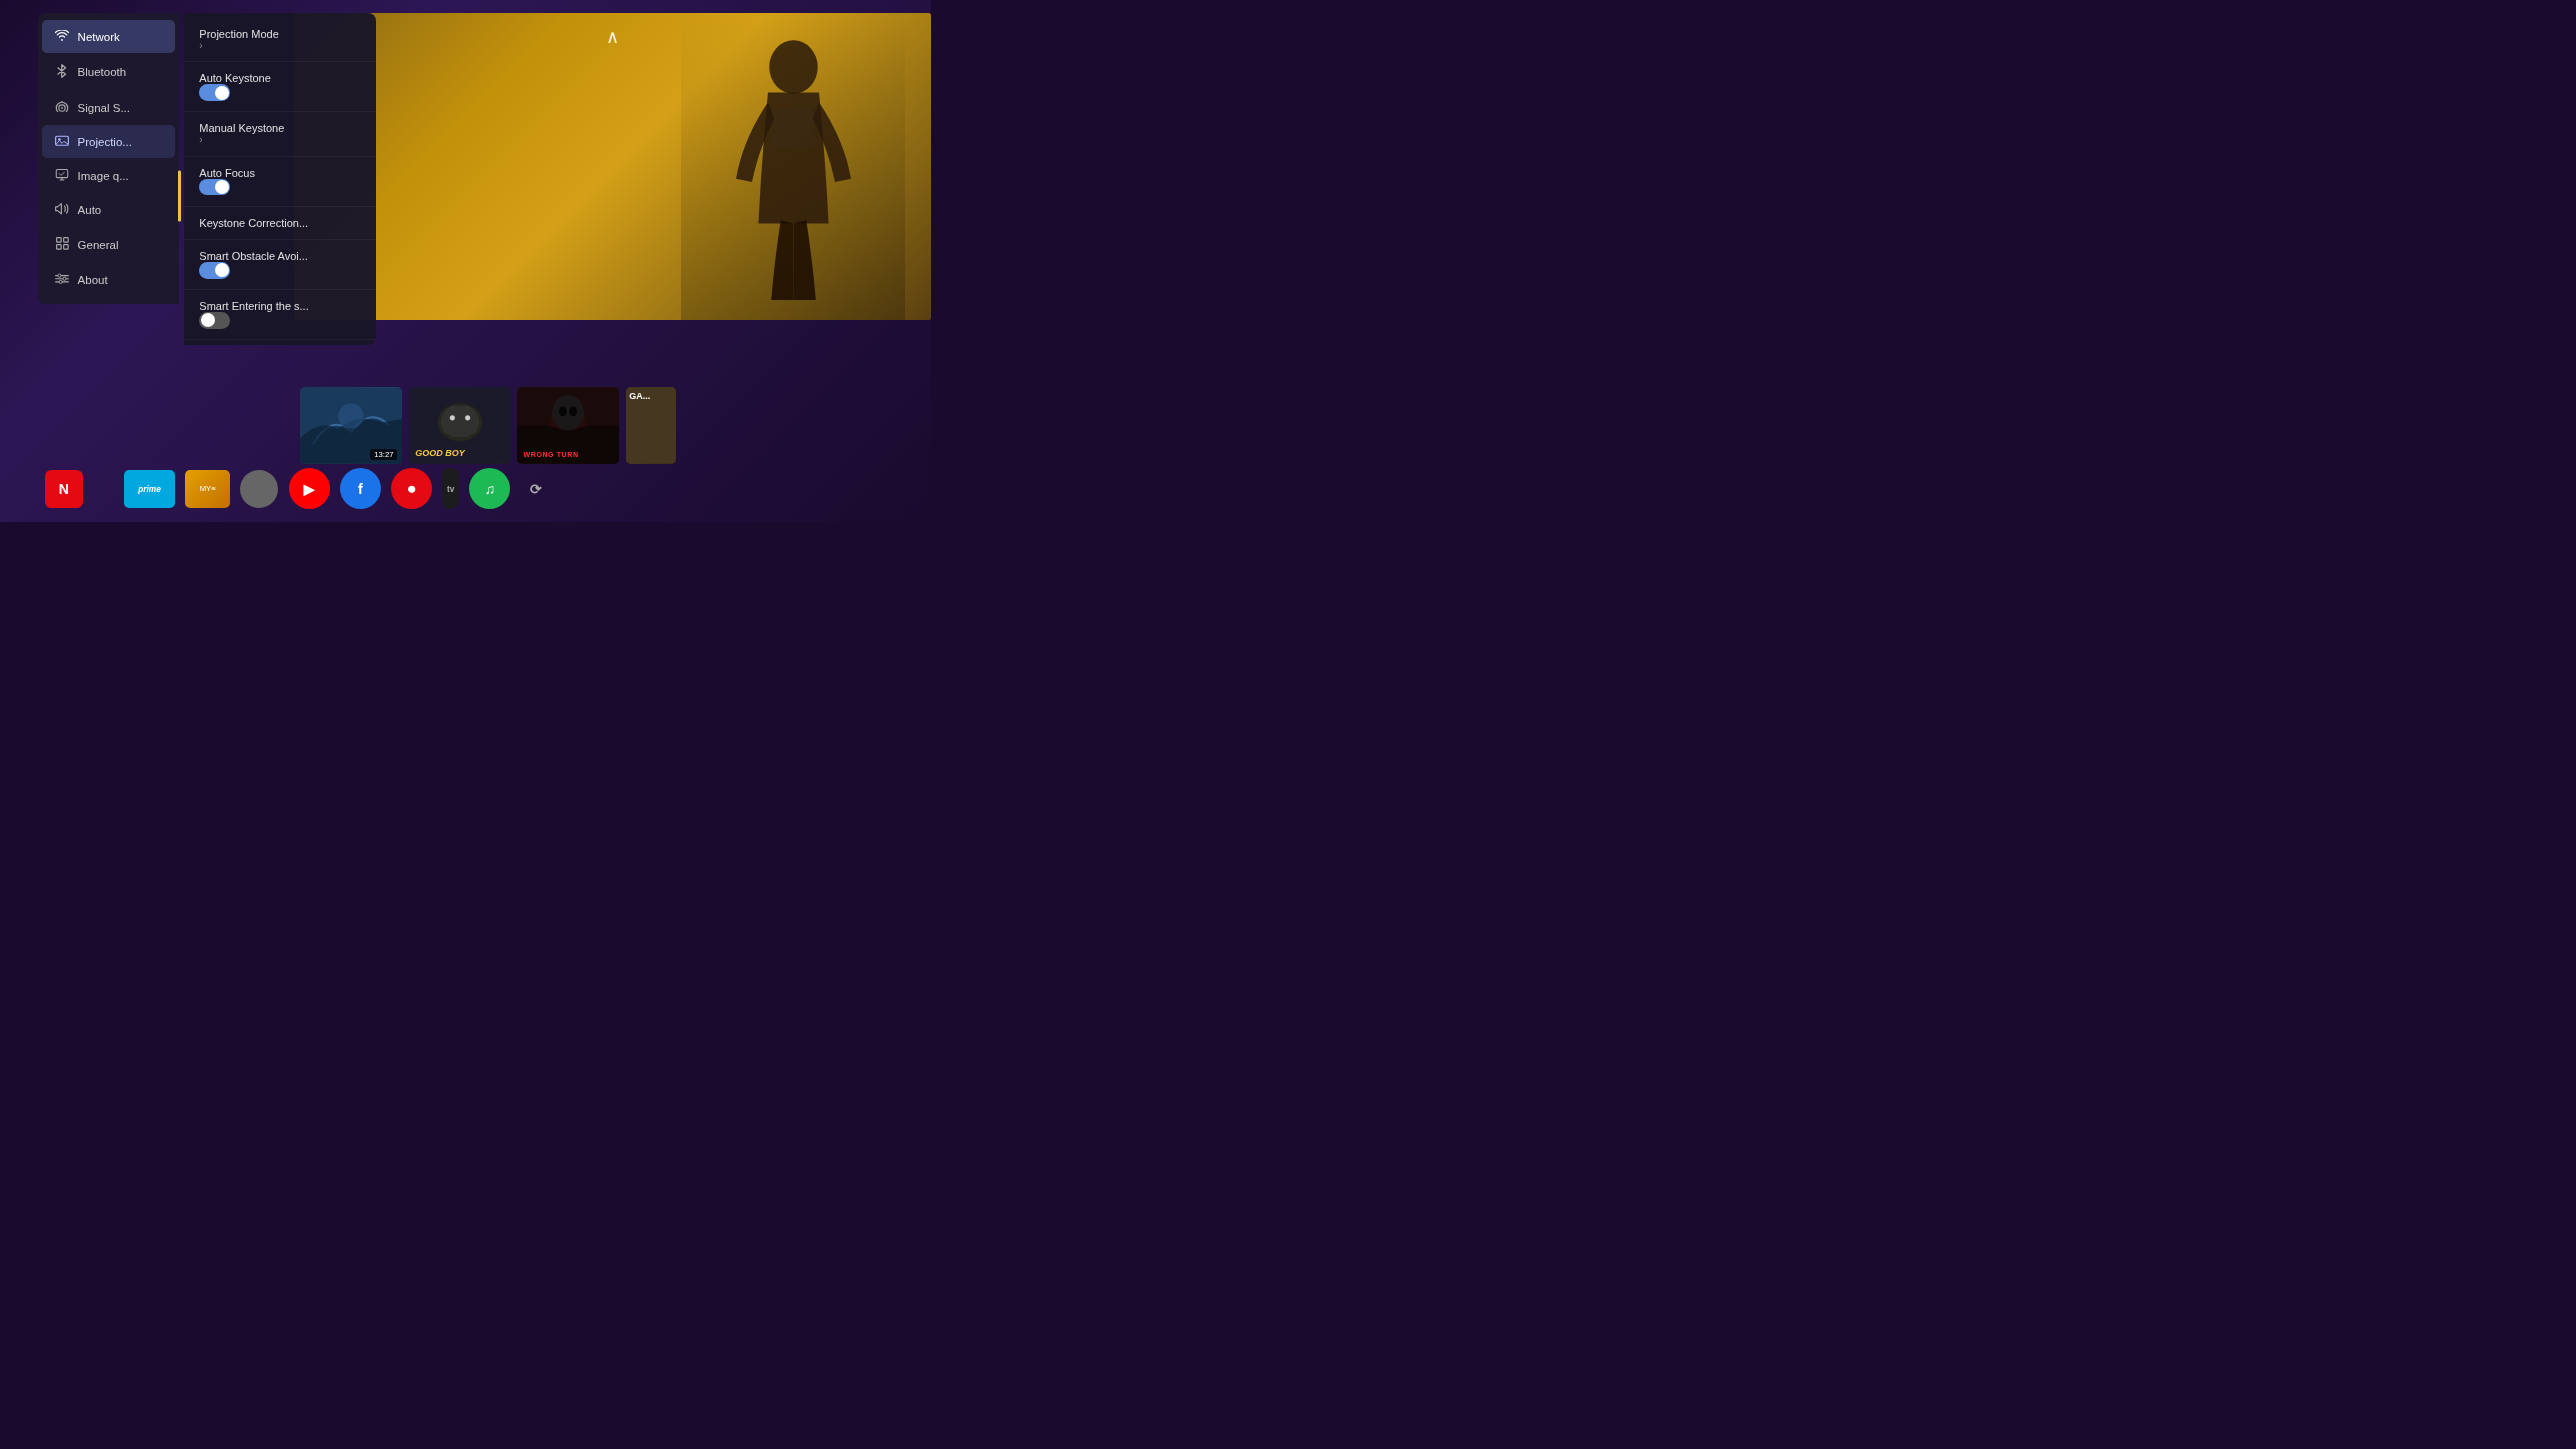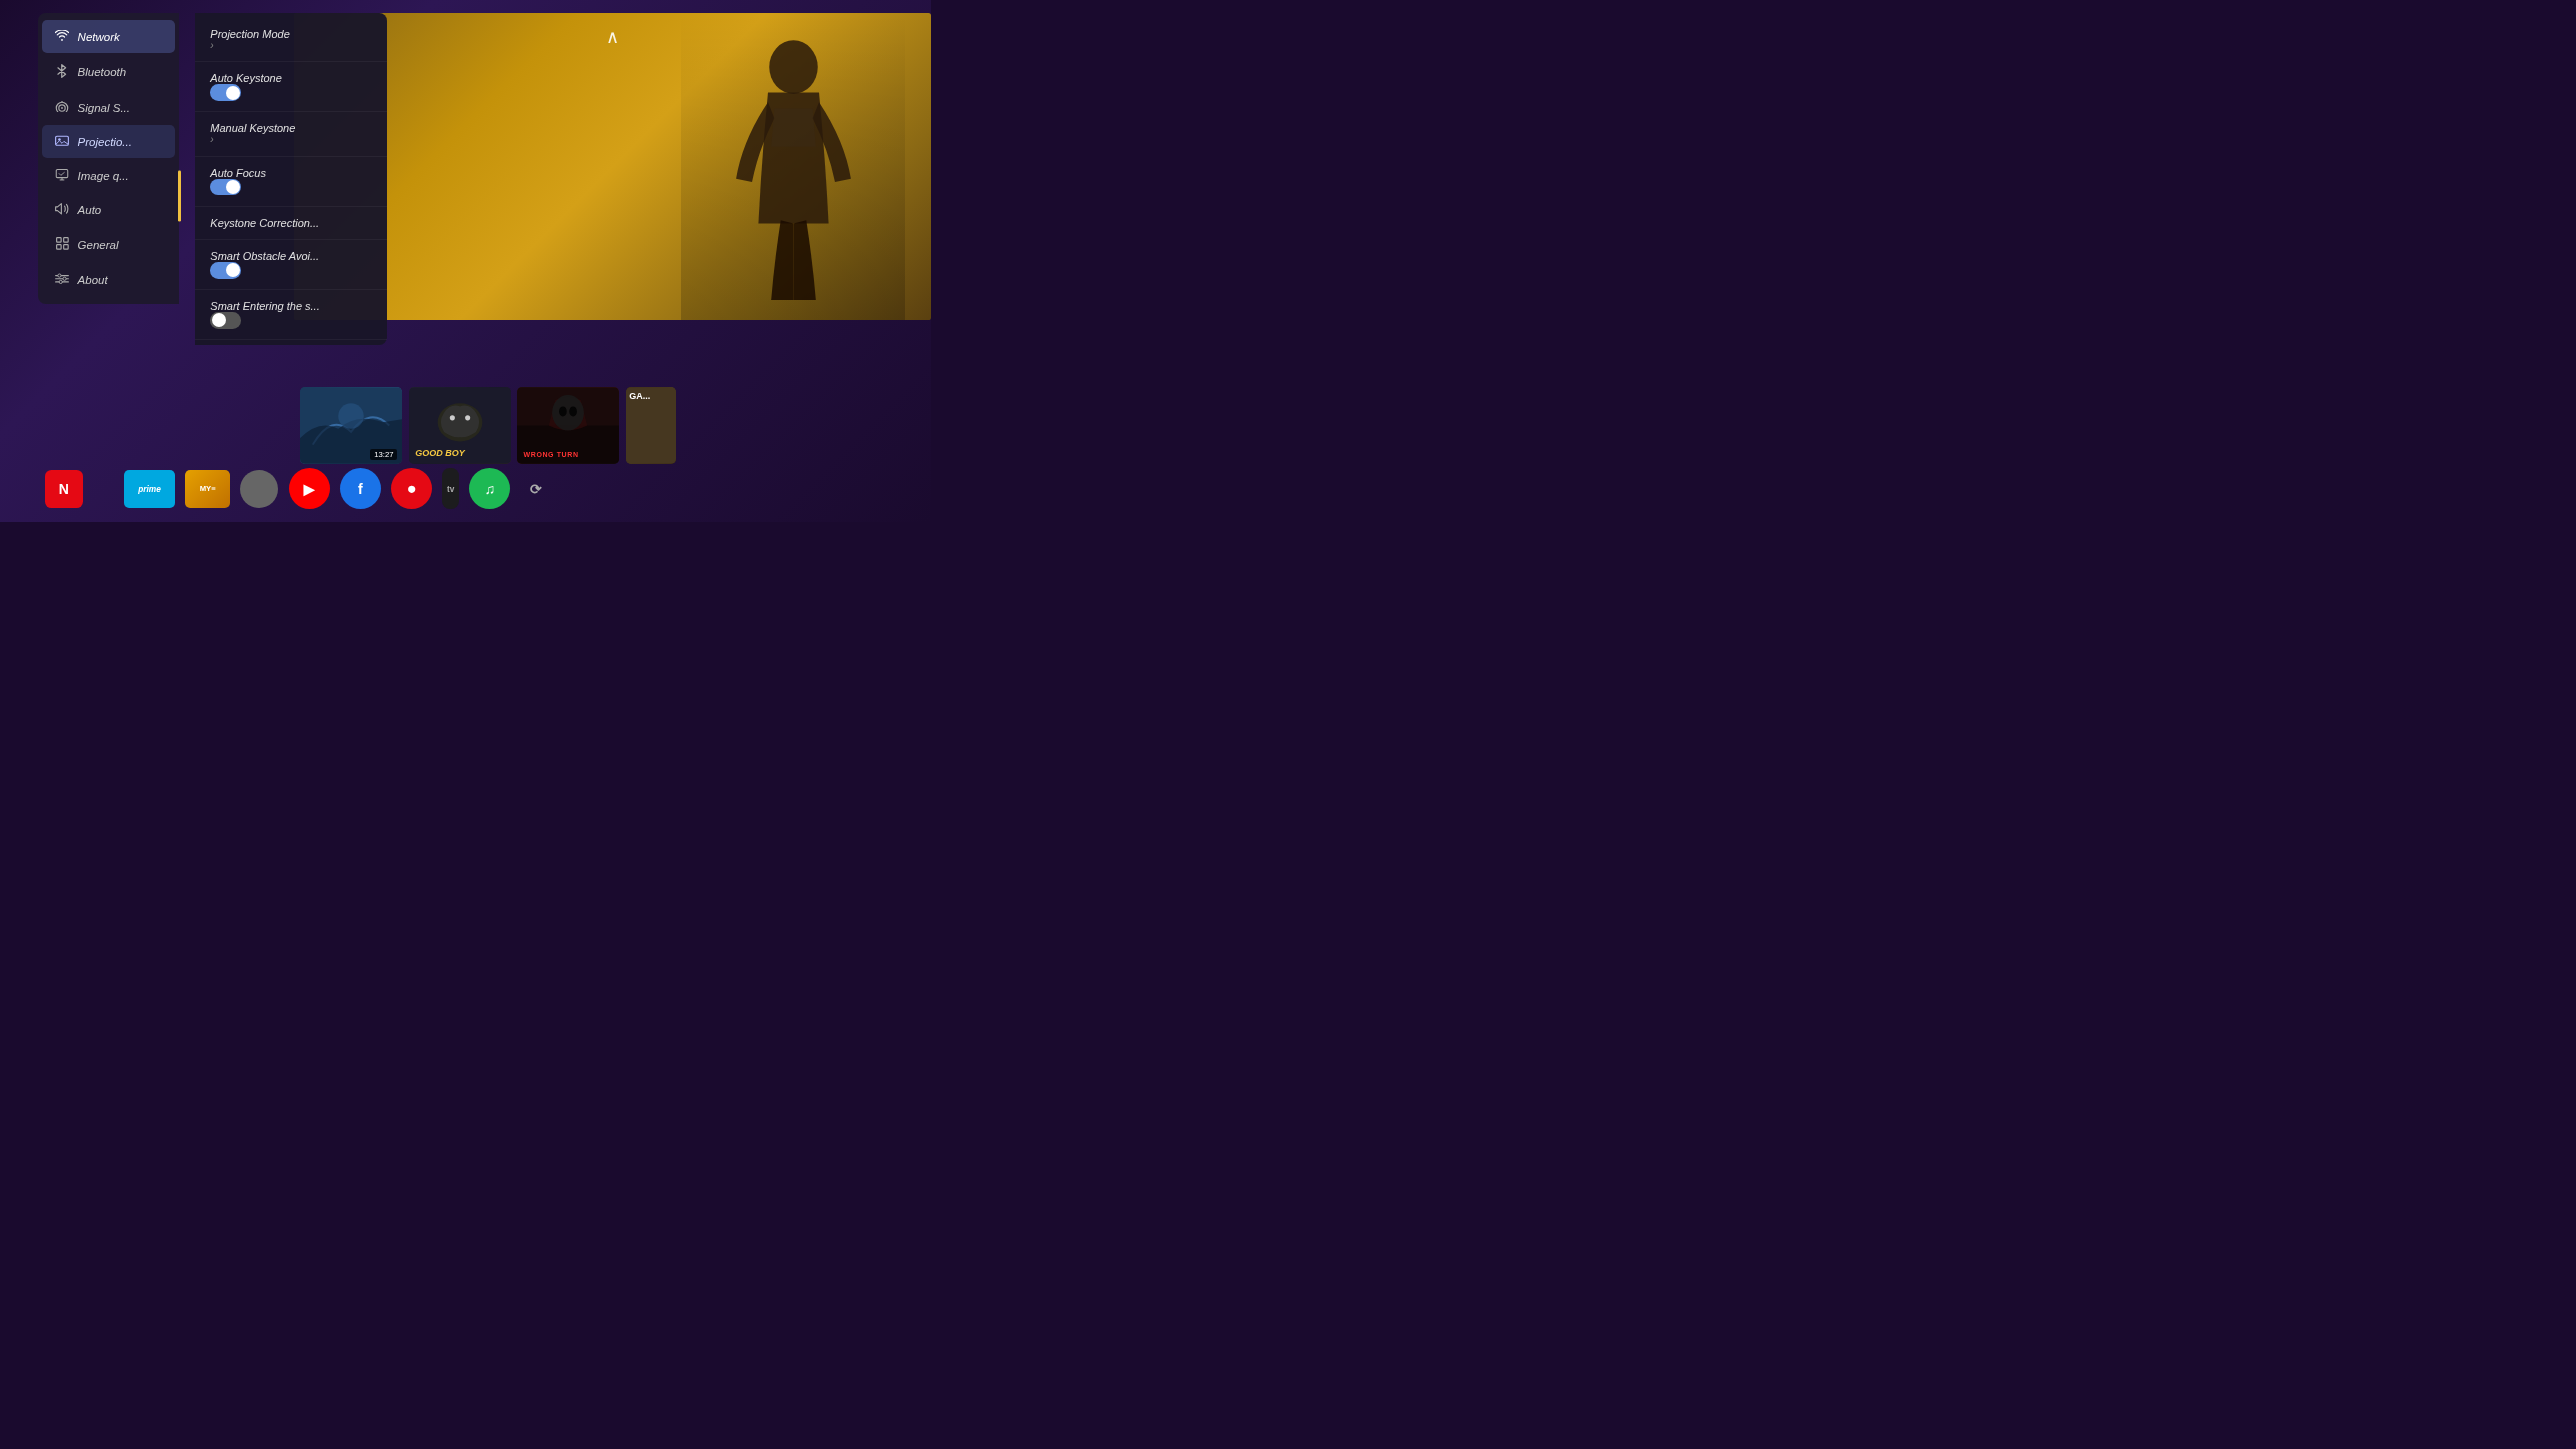--- a/index.html
+++ b/index.html
@@ -59,22 +59,21 @@
       font-size: 18px;
       opacity: 0.9;
     }
 
     
     .settings-overlay {
       position: absolute;
       top: 12.8px;
       left: 38px;
       display: flex;
-      gap: 16px;
-      font-style: italic;
+      gap: 5px;
     }
 
     
     .sidebar {
       width: 141px;
       background: rgba(30, 25, 45, 0.97);
       border-radius: 7.7px 0 0 7.7px;
       padding: 7.7px 0;
       display: flex;
       flex-direction: column;
@@ -505,21 +504,21 @@
   </div>
 </div>
 
 <div class="app-dock">
   <div class="app-icon" style="background:#e50914;border-radius:6.4px;width:38px;height:38px;">
     <span style="font-size:14px;font-weight:900;color:white;">N</span>
   </div>
   <div class="app-icon" style="background:#00a8e0;border-radius:5.1px;font-size:8.3px;color:white;font-style:italic;font-weight:900;width:51px;height:38px;margin-left:31px;">
     <span>prime</span>
   </div>
-  <div class="app-icon" style="background:linear-gradient(135deg,#e5a000,#c07000);border-radius:5.1px;width:45px;height:38px;font-size:7.7px;font-weight:700;">
+  <div class="app-icon" style="background:linear-gradient(135deg,#e5a000,#c07000);border-radius:5.1px;width:45px;height:38px;font-size:7.7px;font-weight:400;">
     <span>MY≡</span>
   </div>
   <div class="app-icon" style="background:#666;border-radius:50%;width:38px;height:38px;"></div>
   <div class="app-icon" style="background:#ff0000;border-radius:50%;width:41px;height:41px;font-size:14px;">
     <span>▶</span>
   </div>
   <div class="app-icon" style="background:#1a73e8;border-radius:50%;width:41px;height:41px;font-size:14px;font-weight:900;">
     <span>f</span>
   </div>
   <div class="app-icon" style="background:#e50914;border-radius:50%;width:41px;height:41px;font-size:16.6px;">

